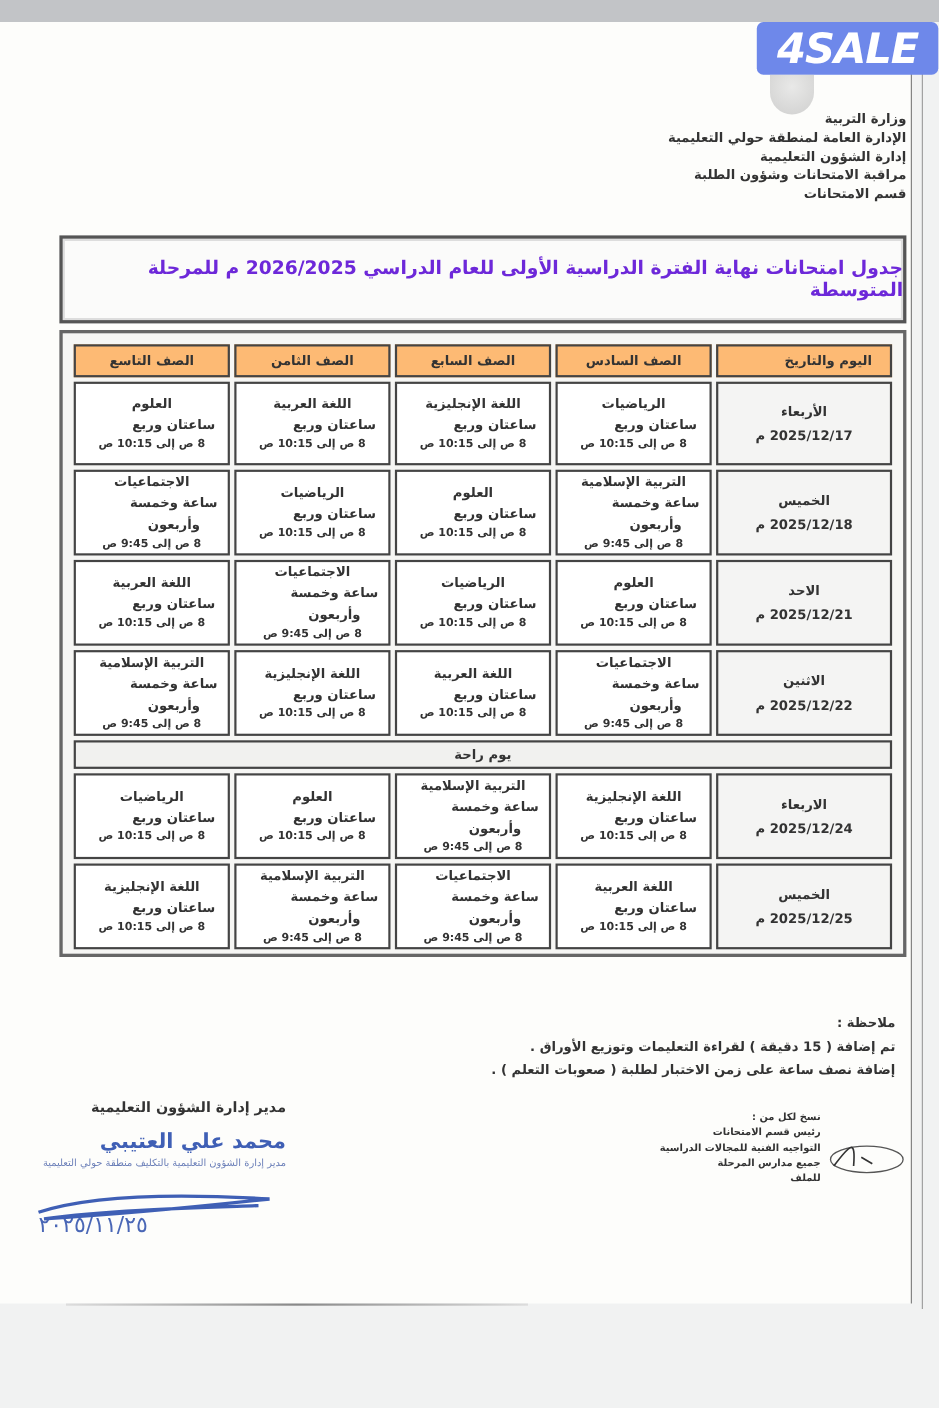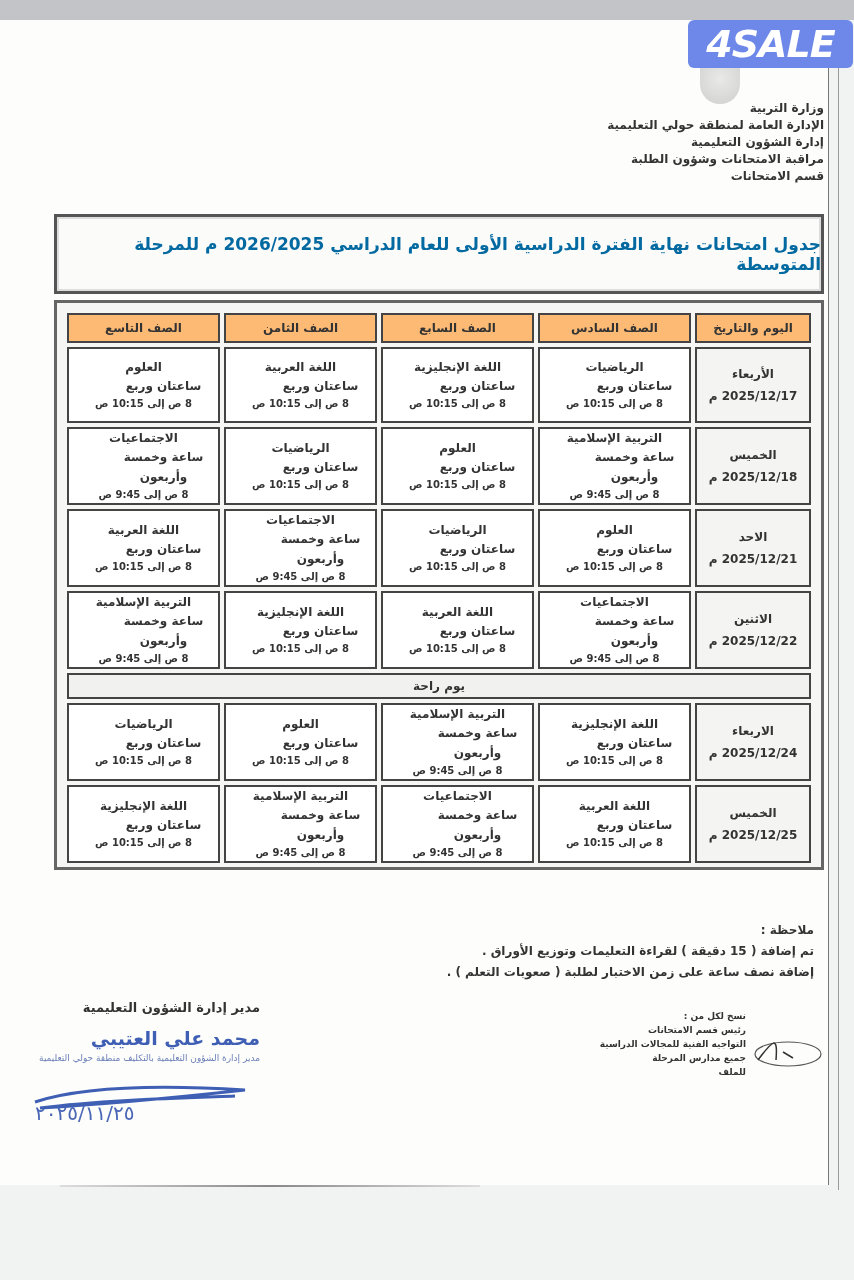--- a/index.html
+++ b/index.html
@@ -38,39 +38,39 @@
     font-family:"DejaVu Sans", sans-serif; font-weight:bold; font-size:12px; line-height:17px; color:#333;
   }
 
   .title-box {
     position:absolute; left:54px; top:214px; width:770px; height:80px;
     border:3px solid #555; background:#fbfbfa; box-sizing:border-box;
     box-shadow: inset 0 0 0 2px #ddd;
     display:flex; align-items:center; justify-content:center;
   }
   .title-box h1 {
-    margin:0; direction:rtl; font-size:17px; font-weight:bold; color:#0369a1;
+    margin:0; direction:rtl; font-size:17px; font-weight:bold; color:#6d28d9;
     font-family:"DejaVu Sans", sans-serif;
     padding-left:10px;
   }
 
   .table-wrap {
     position:absolute; left:54px; top:300px; width:770px; height:570px;
     border:3px solid #666; box-sizing:border-box; background:#f6f6f4;
   }
   table.sched {
     position:absolute; left:6px; top:6px; width:752px;
     border-collapse:separate; border-spacing:4px; direction:rtl;
   }
   table.sched th, table.sched td {
     border:2px solid #444; background:#fff; text-align:center; vertical-align:middle;
     font-family:"DejaVu Sans", sans-serif; color:#333; padding:0;
   }
   table.sched th { height:26px; font-size:12px; font-weight:bold; background:#fdba74; }
-  table.sched th.daycol { width:112px; }
+  table.sched th.daycol { width:112px;padding-left:44px; }
   table.sched td.day { background:#f4f4f3; font-size:12px; font-weight:bold; line-height:22px; }
   table.sched td.cell { height:72px;margin-left:24px; }
   .subj { display:block; font-size:12px; font-weight:bold; line-height:18px; }
   .dur { display:block; font-size:12px; font-weight:bold; line-height:20px;padding-left:40px; }
   .time { display:block; font-size:10px; font-weight:bold; line-height:16px; }
   tr.rest td { height:22px; background:#f1f1ef; font-size:12px; font-weight:bold; letter-spacing:2px; }
 
   .notes {
     position:absolute; right:40px; top:880px; direction:rtl; text-align:right;
     font-family:"DejaVu Sans", sans-serif; font-weight:bold; font-size:12px; line-height:21px; color:#333;margin-top:40px;

